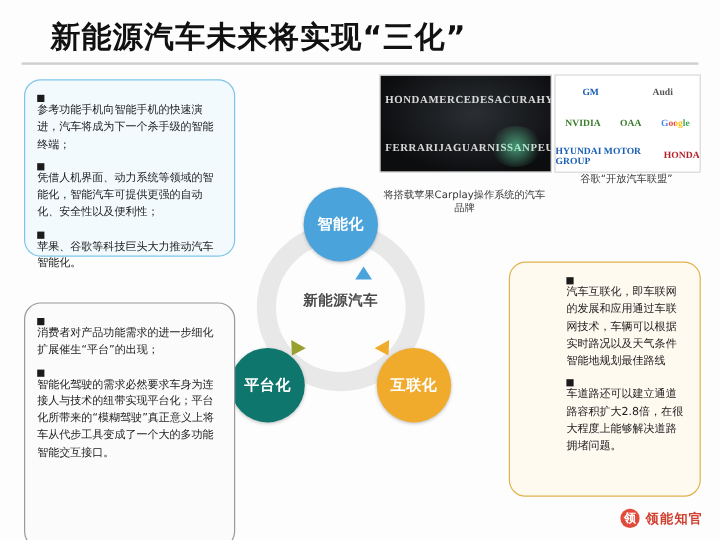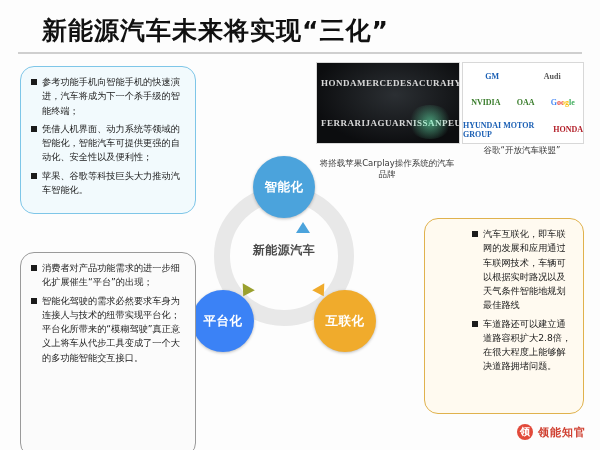--- a/index.html
+++ b/index.html
@@ -89,21 +89,21 @@
     font-size:12px;color:#4a4a4a;font-weight:bold;letter-spacing:.5px;
   }
   .node{
     position:absolute;width:62px;height:62px;border-radius:50%;
     display:flex;align-items:center;justify-content:center;
     color:#fff;font-size:12.5px;font-weight:bold;
     box-shadow:0 1px 3px rgba(0,0,0,.25);
     letter-spacing:.5px;
   }
   .node-top{left:57px;top:-12px;background:#4ba3dc;}
-  .node-left{left:-4px;top:122px;background:#3b82f6;}
+  .node-left{left:-4px;top:122px;background:#0f766e;}
   .node-right{left:118px;top:122px;background:#f0ab2c;}
 
   .arrow{position:absolute;width:0;height:0;}
   .arrow-up{
     left:100px;top:54px;
     border-left:7px solid transparent;border-right:7px solid transparent;
     border-bottom:11px solid #4ba3dc;
   }
   .arrow-dl{
     left:43px;top:118px;
@@ -125,21 +125,21 @@
   }
   .c-blue{border:1.5px solid #7ec6e8;background:#f2fafd;}
   .c-grey{border:1.5px solid #9a9a9a;background:#fbfbfb;}
   .c-gold{border:1.5px solid #e0b24d;background:#fffaf0;}
 
   .box-topleft{left:20px;top:66px;width:176px;height:148px;}
   .box-bottomleft{left:20px;top:252px;width:176px;height:205px;}
   .box-right{left:424px;top:218px;width:160px;height:196px;padding-left:47px;}
 
   .bullet{
-    display:flex;align-items:flex-start;margin-bottom:4px;
+    display:flex;align-items:flex-start;margin-bottom:4px;flex-direction:column;
   }
   .bullet:last-child{margin-bottom:0;}
   .bullet .sq{
     flex:0 0 auto;width:6px;height:6px;background:#1b1b1b;
     margin:4px 5px 0 0;
   }
   .c-blue .sq{background:#1b1b1b;}
   .bullet .txt{flex:1 1 auto;}
 
   

